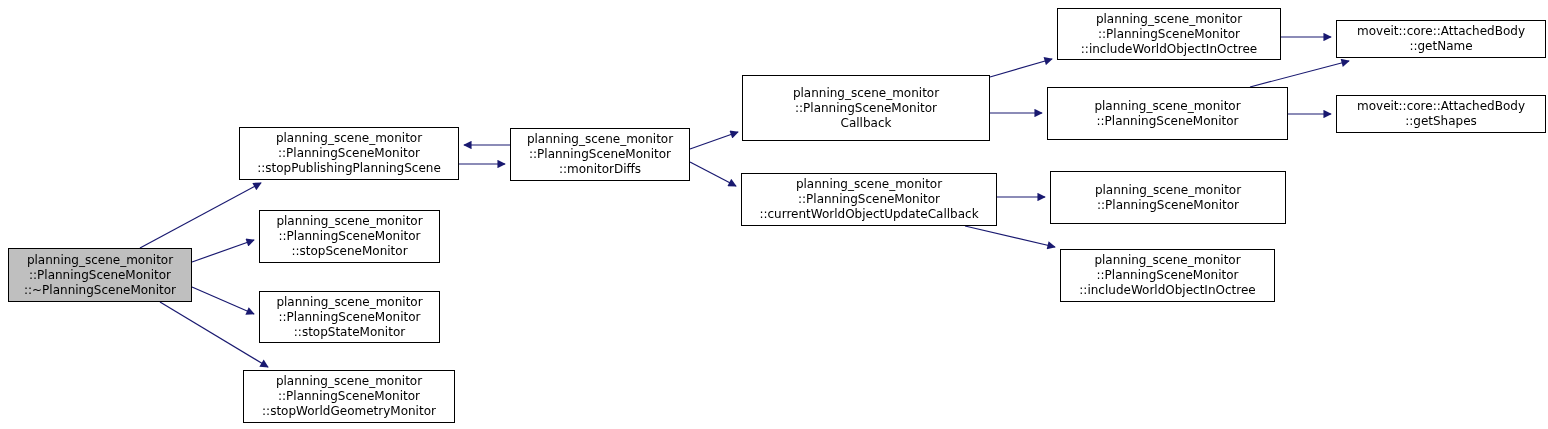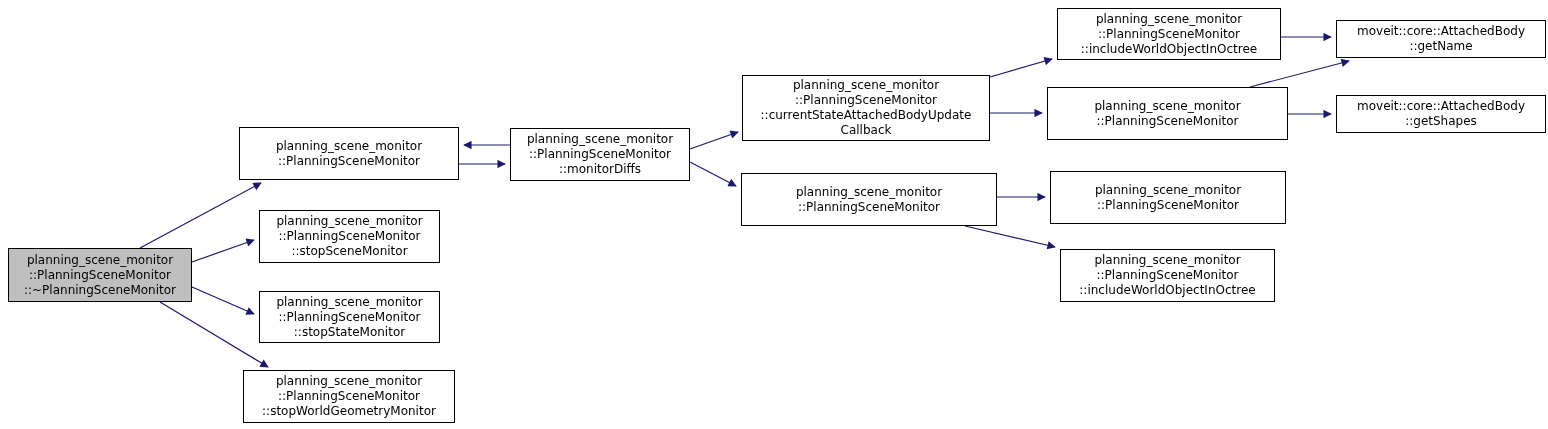--- a/index.html
+++ b/index.html
@@ -55,20 +55,21 @@
 
   <div class="node highlight" style="left:8px;top:248px;width:184px;height:54px">
     <span>planning_scene_monitor</span>
     <span>::PlanningSceneMonitor</span>
     <span>::~PlanningSceneMonitor</span>
   </div>
 
   <div class="node" style="left:239px;top:127px;width:220px;height:53px">
     <span>planning_scene_monitor</span>
     <span>::PlanningSceneMonitor</span>
+    <span>::stopPublishingPlanningScene</span>
   </div>
 
   <div class="node" style="left:259px;top:210px;width:181px;height:53px">
     <span>planning_scene_monitor</span>
     <span>::PlanningSceneMonitor</span>
     <span>::stopSceneMonitor</span>
   </div>
 
   <div class="node" style="left:259px;top:291px;width:181px;height:52px">
     <span>planning_scene_monitor</span>
@@ -84,27 +85,27 @@
 
   <div class="node" style="left:510px;top:128px;width:180px;height:53px">
     <span>planning_scene_monitor</span>
     <span>::PlanningSceneMonitor</span>
     <span>::monitorDiffs</span>
   </div>
 
   <div class="node" style="left:742px;top:75px;width:248px;height:66px">
     <span>planning_scene_monitor</span>
     <span>::PlanningSceneMonitor</span>
-    <span>::currentStateAttachedBodyUpdate</span>
     <span>Callback</span>
   </div>
 
   <div class="node" style="left:741px;top:173px;width:256px;height:53px">
     <span>planning_scene_monitor</span>
     <span>::PlanningSceneMonitor</span>
+    <span>::currentWorldObjectUpdateCallback</span>
   </div>
 
   <div class="node" style="left:1057px;top:8px;width:224px;height:52px">
     <span>planning_scene_monitor</span>
     <span>::PlanningSceneMonitor</span>
     <span>::includeWorldObjectInOctree</span>
   </div>
 
   <div class="node" style="left:1047px;top:87px;width:241px;height:53px">
     <span>planning_scene_monitor</span>

